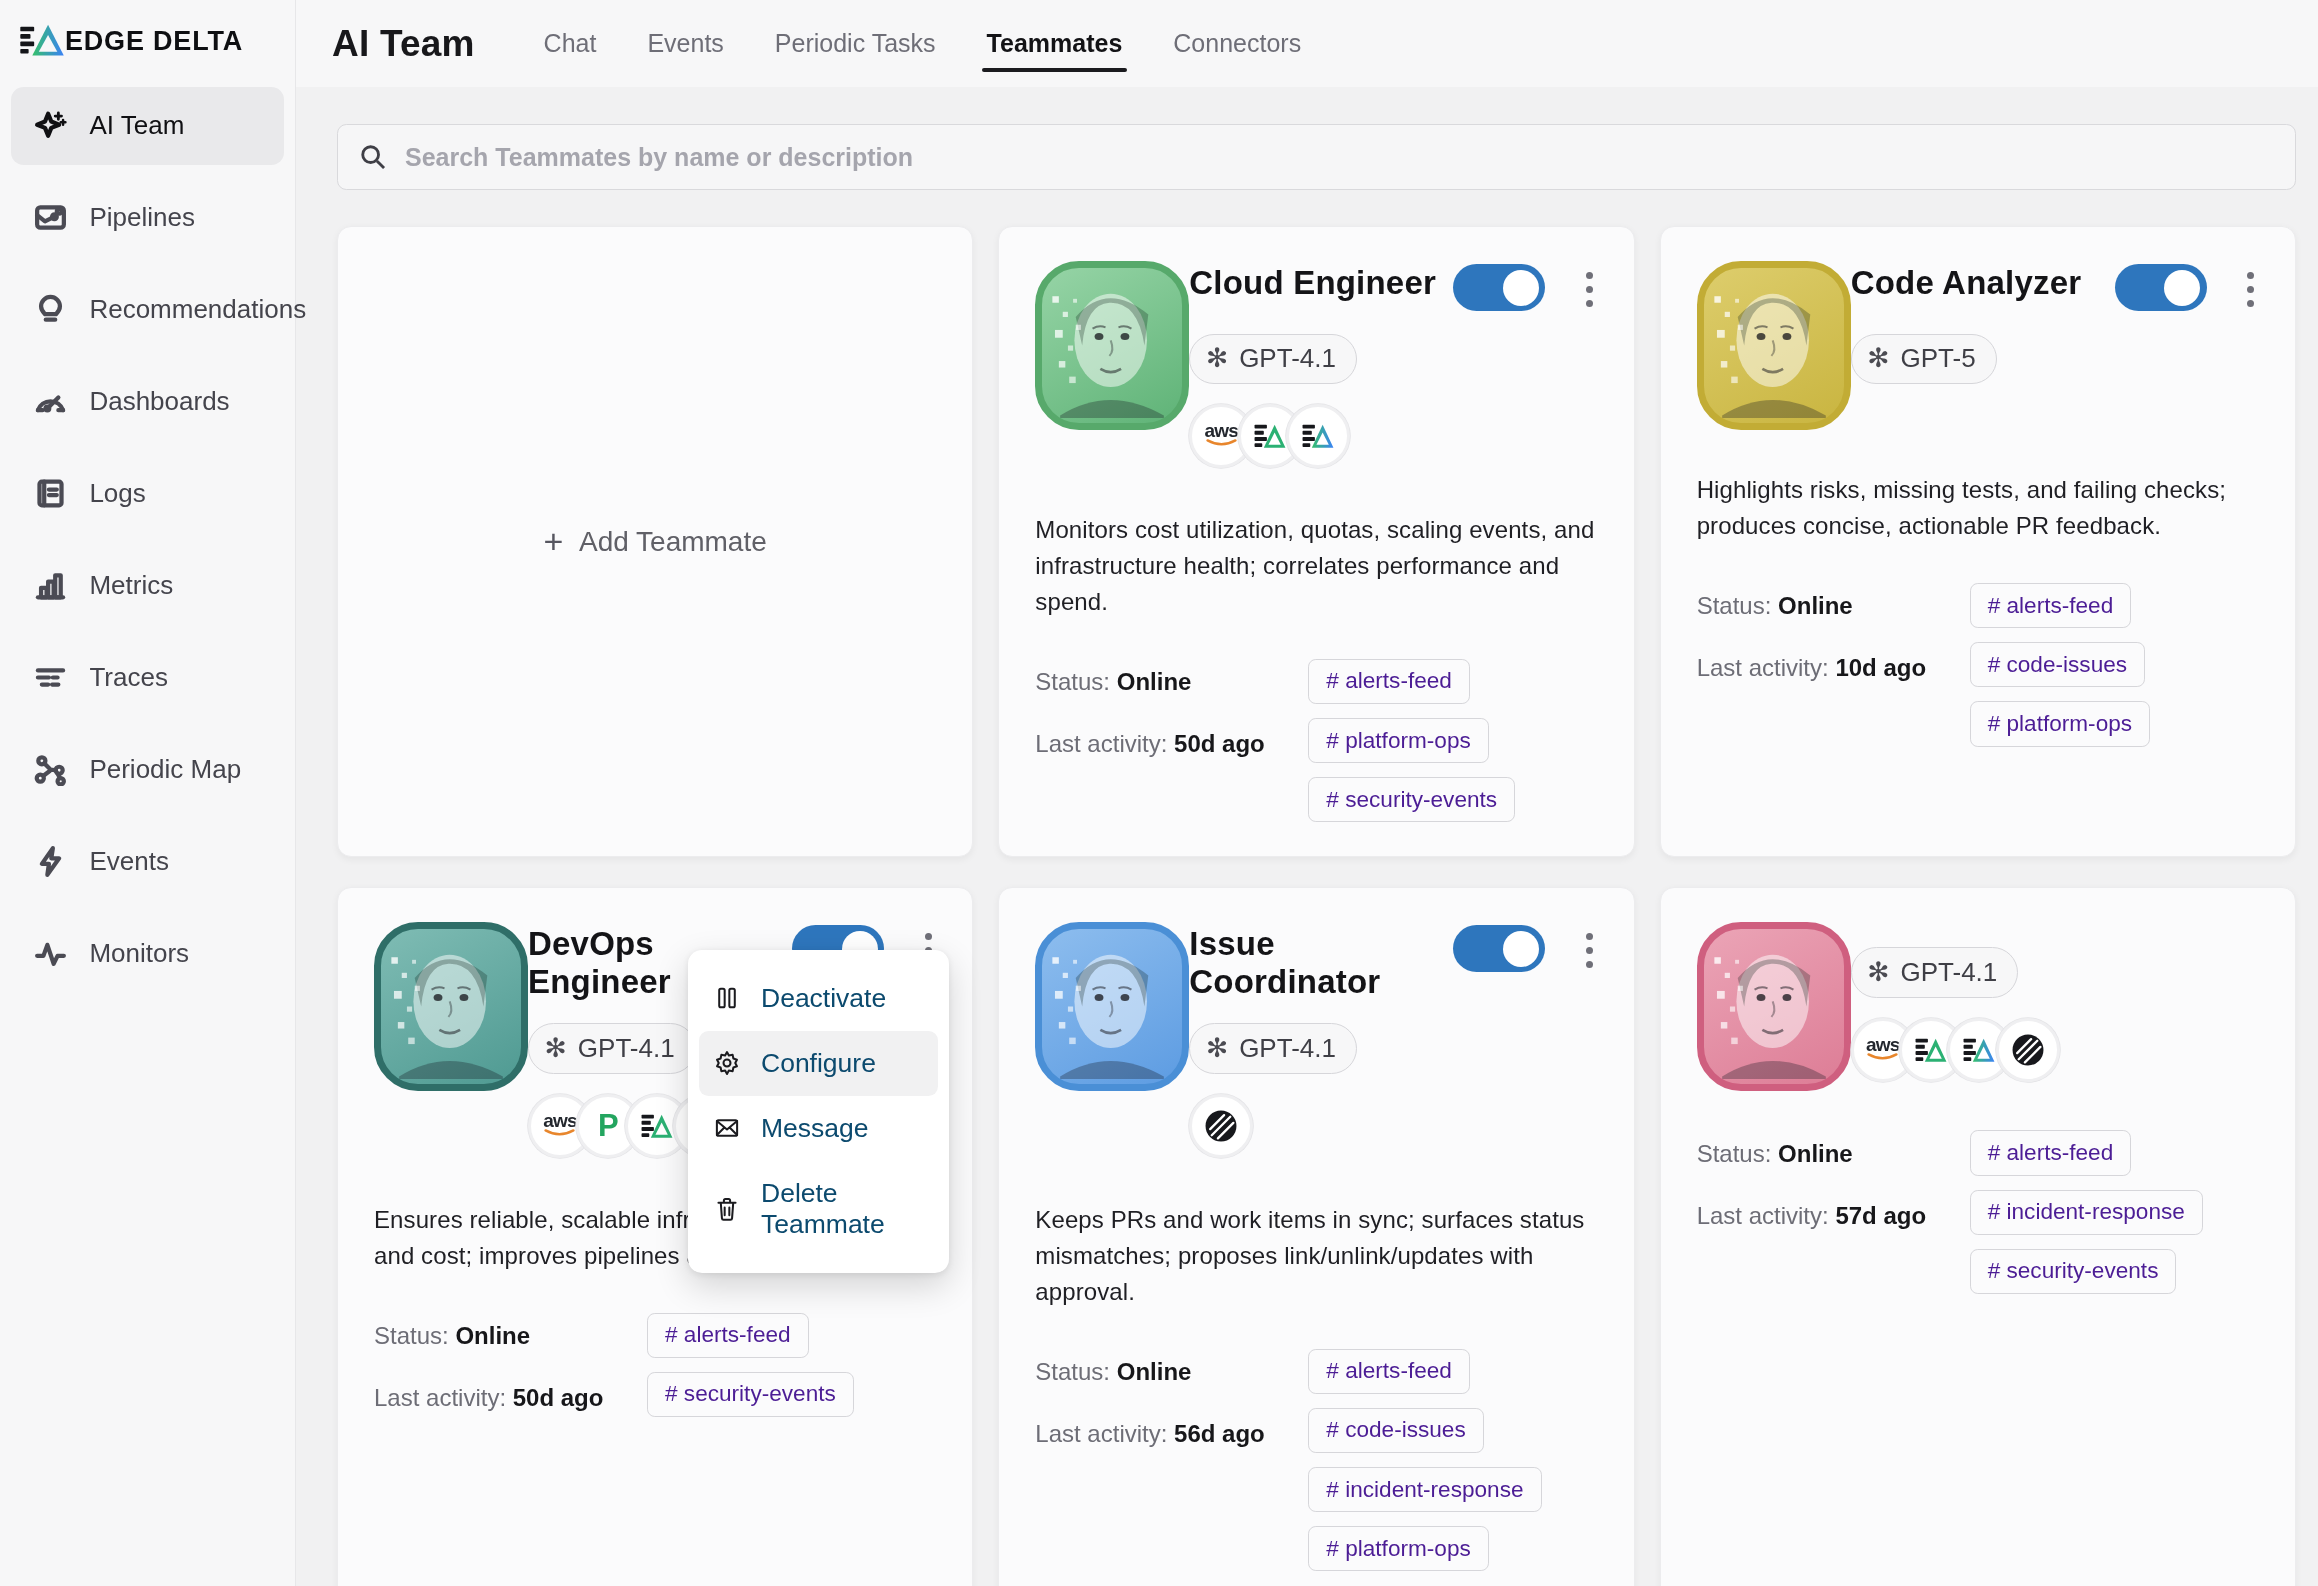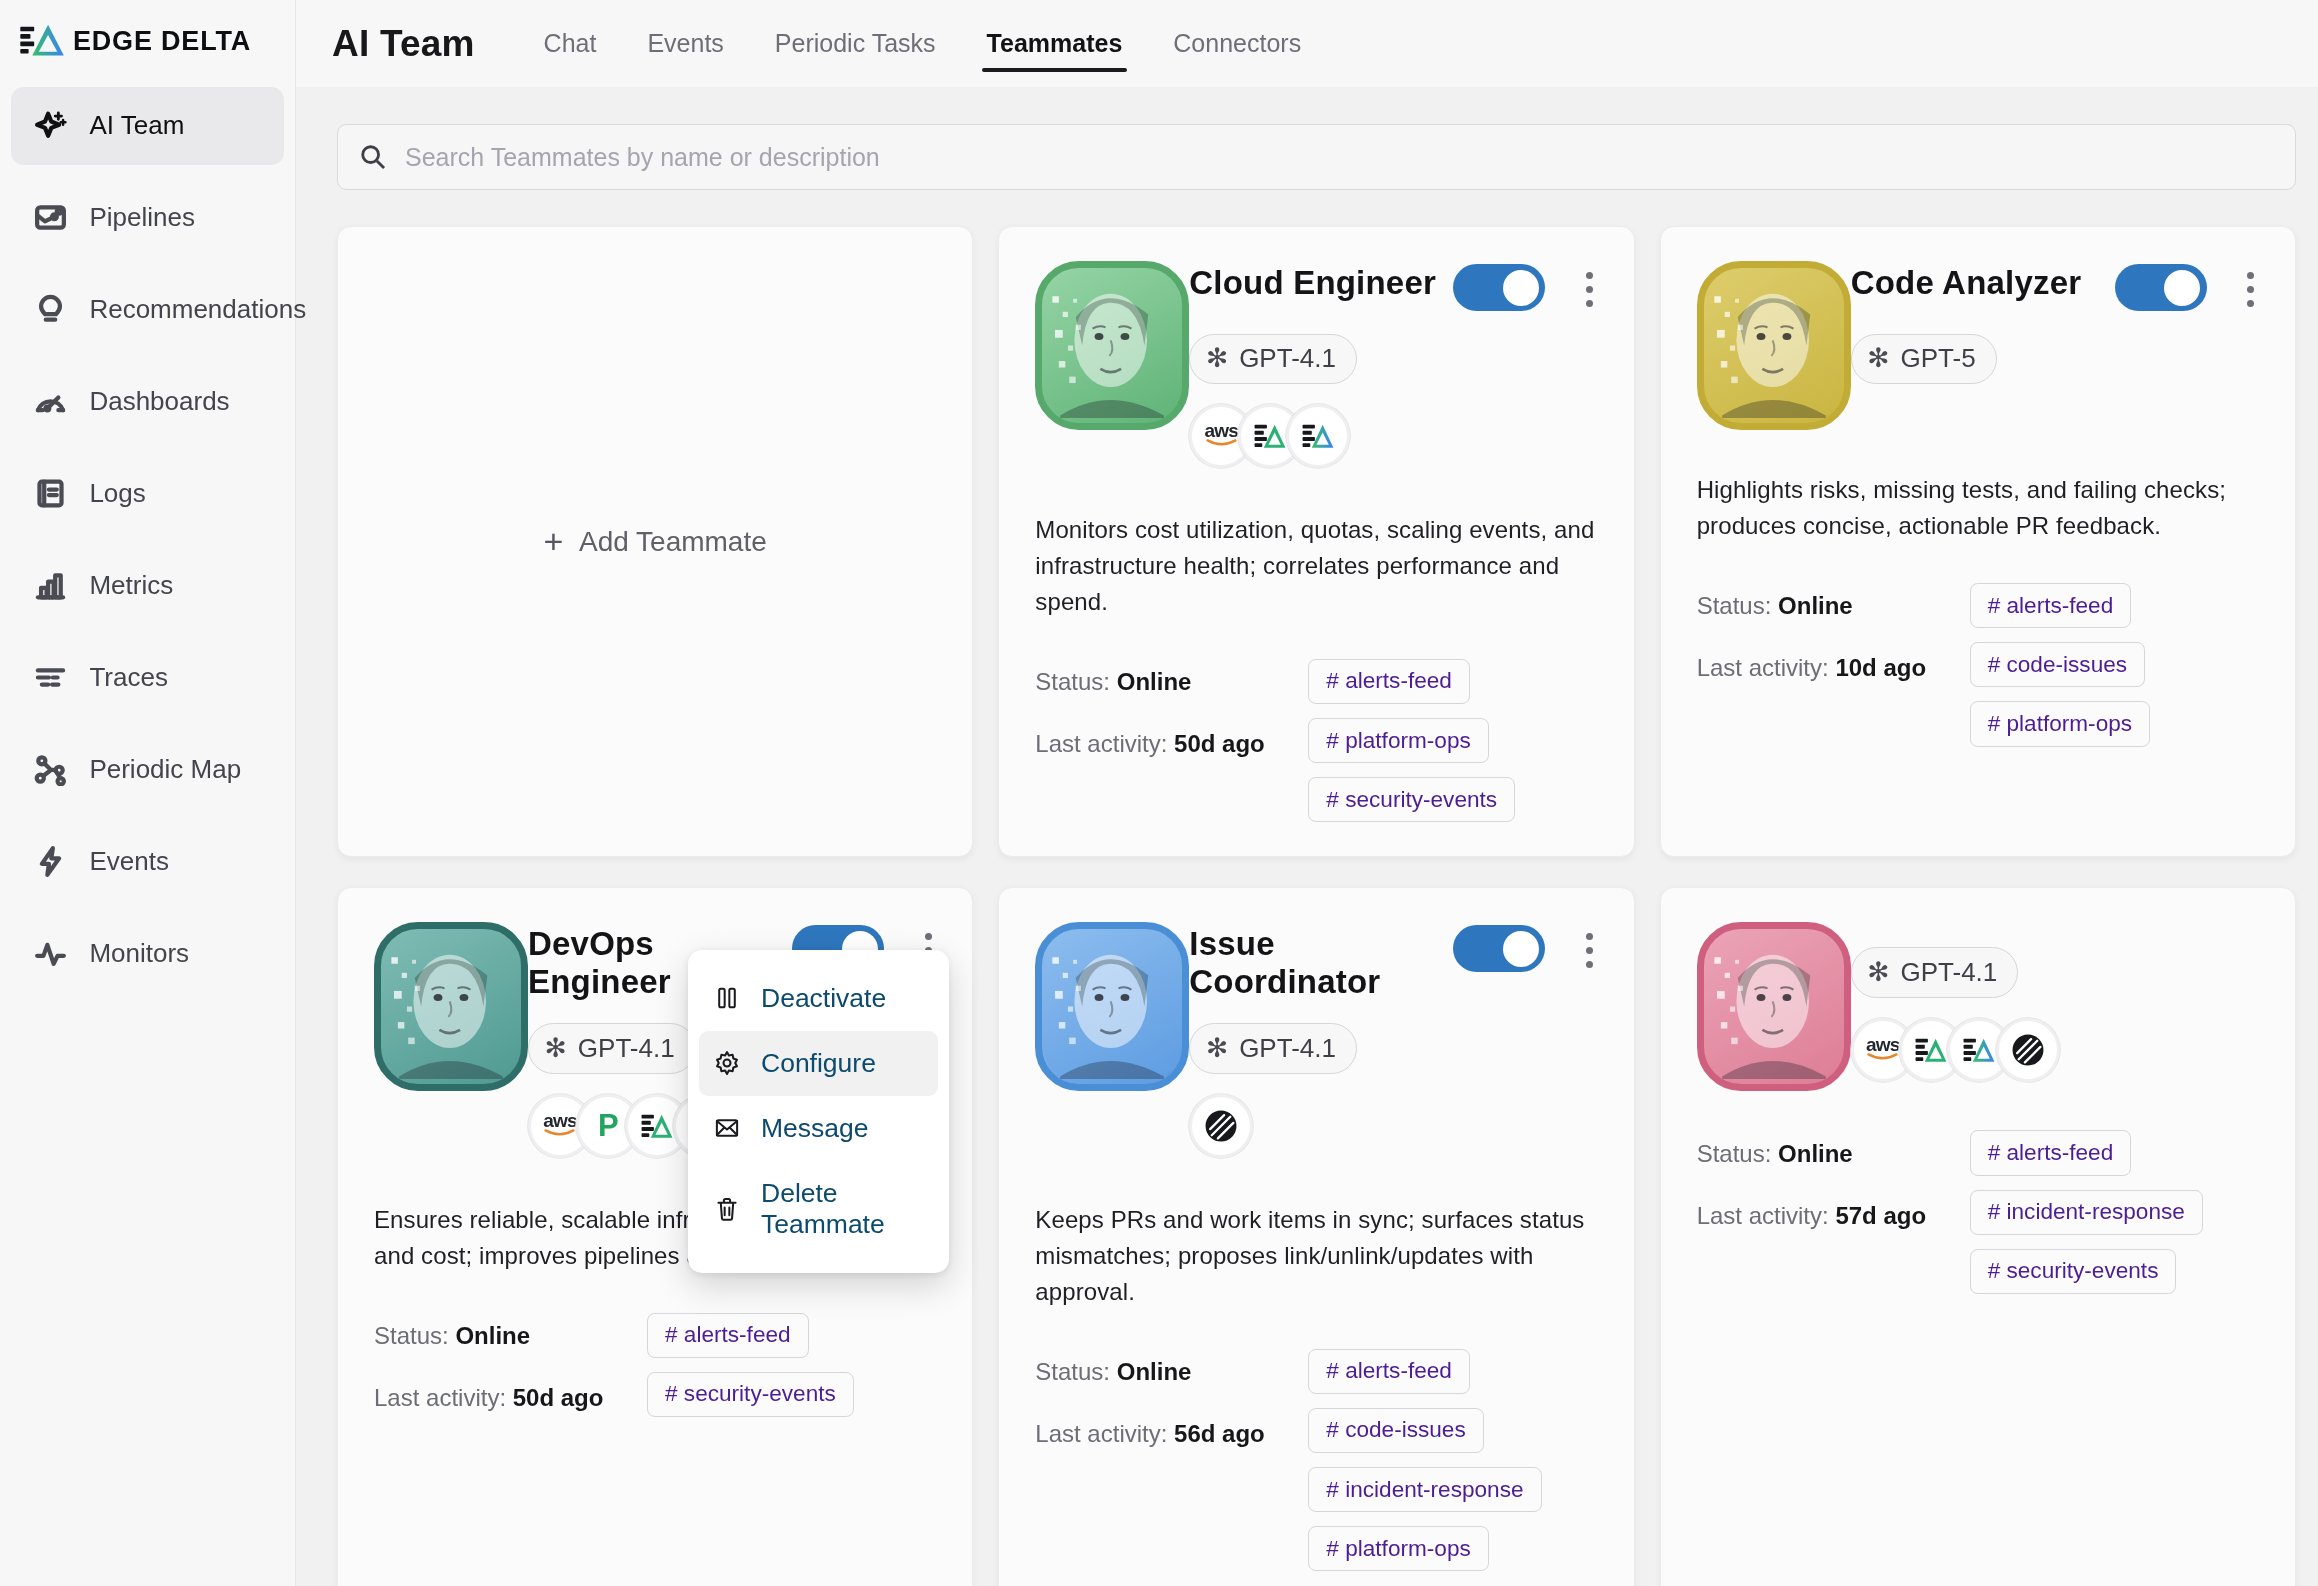--- a/index.html
+++ b/index.html
@@ -6,21 +6,21 @@
   html,body { width:2319px; height:1587px; overflow:hidden; }
   body {
     font-family:"Liberation Sans","DejaVu Sans",sans-serif;
     background:#f1f1f2; color:#18181b;
   }
   
   .sidebar {
     position:absolute; left:0; top:0; width:296px; height:1587px;
     background:#f7f7f8; border-right:0.8px solid #e7e7e9; z-index:3;
   }
-  .logo-row { display:flex; align-items:center; gap:8px; padding:23.4px 20px 20px 20px; }
+  .logo-row { display:flex; align-items:center; gap:0; padding:23.4px 20px 20px 20px; }
   .logo-mark { width:45px; height:37px; flex-shrink:0; }
   .logo-text { font-size:27px; font-weight:800; letter-spacing:0.8px; color:#0e0f12; white-space:nowrap; }
   .nav { padding:6.2px 11px 0 11px; }
   .nav-item {
     display:flex; align-items:center; gap:22px; height:78px; padding:0 23.4px;
     border-radius:12.5px; color:#44444c; font-size:26px; margin-bottom:14px; cursor:pointer;
   }
   .nav-item.active { background:#e9e9eb; color:#101013; font-weight:500; }
   .nav-ic { width:33px; height:33px; flex-shrink:0; display:flex; align-items:center; justify-content:center; }
   .nav-ic svg { width:33px; height:33px; stroke:#4b4b54; fill:none; stroke-width:5.4; stroke-linecap:round; stroke-linejoin:round; }
@@ -42,21 +42,21 @@
 
   
   .content { position:absolute; left:296px; top:87px; right:0; bottom:0; padding:37px 22px 0 41px; }
   .searchbar {
     height:66px; border:1.6px solid #d9d9dc; border-radius:9.4px; background:#f6f6f7;
     display:flex; align-items:center; gap:17px; padding:0 20px; margin-bottom:36px;
   }
   .searchbar svg { width:30px; height:30px; stroke:#3f3f46; stroke-width:3.6; fill:none; flex-shrink:0; }
   .searchbar input {
     border:none; outline:none; background:transparent; flex:1;
-    font-size:25px; color:#8b5cf6; font-family:inherit;
+    font-size:25px; color:#8b5cf6; font-family:inherit;font-weight:bold;
   }
   .searchbar input::placeholder { color:#a5a5ad; }
 
   .grid { display:grid; grid-template-columns:repeat(3,1fr); gap:30px 25px; }
   .card {
     background:#fbfbfc; border:0.8px solid #ececee; border-radius:14px;
     box-shadow:0 2.3px 7.8px rgba(0,0,0,.05); padding:34px 36px; min-height:437px; position:relative;
   }
   .add-card { display:flex; align-items:center; justify-content:center; gap:15.6px; color:#606067; font-size:28px; cursor:pointer; }
   .add-card .plus { font-size:34px; font-weight:300; color:#565660; }

